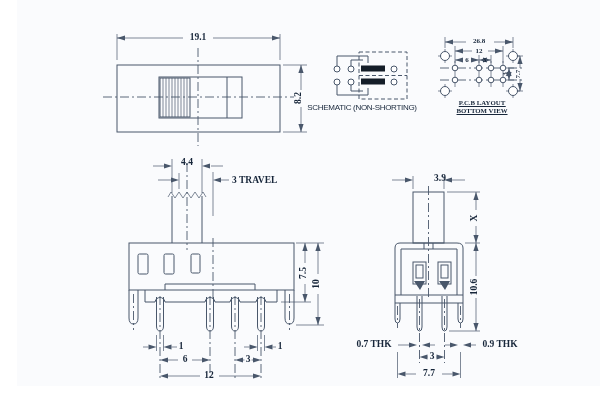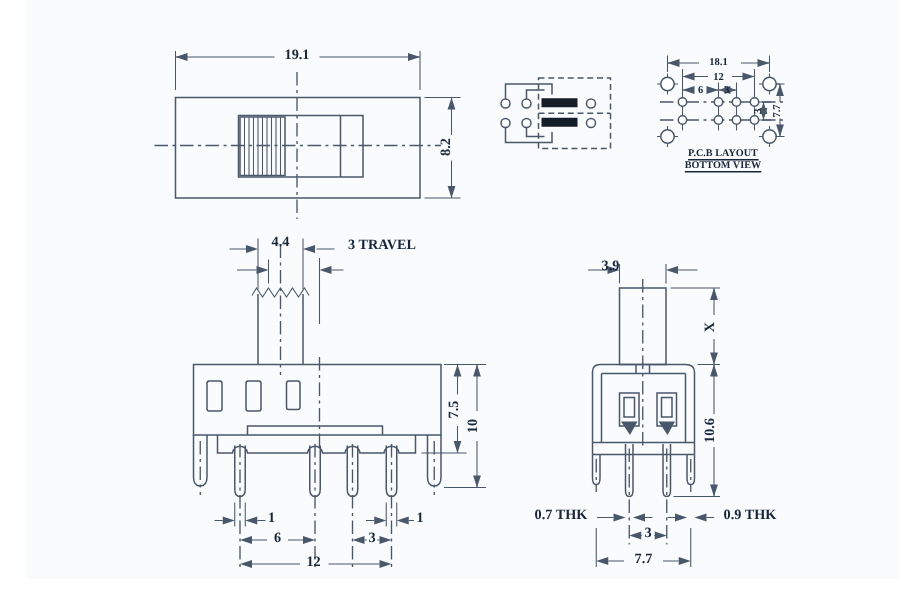--- a/index.html
+++ b/index.html
@@ -221,41 +221,42 @@
 
     <path class="thin" d="M380.5 352 V378 M443.5 352 V378 M388.5 374 H399 M425 374 H435.5"></path>
     <use href="#arr" transform="translate(380.5,374)"></use>
     <use href="#arr" transform="translate(443.5,374) rotate(180)"></use>
   </g>
 </svg>
 
 <span class="dim" style="left:181px;top:37px">19.1</span>
 <span class="dim v" style="left:281px;top:98px">8.2</span>
 
-
-<span class="dim small" style="left:462px;top:41px">18.1</span>
+<span class="cap" style="left:345px;top:107px">SCHEMATIC (NON-SHORTING)</span>
+
+<span class="dim small" style="left:462px;top:41px">26.8</span>
 <span class="dim small" style="left:462px;top:50.5px">12</span>
 <span class="dim small" style="left:450px;top:59.5px">6</span>
 <span class="dim small" style="left:467.5px;top:59.5px">3</span>
 <span class="dim small v" style="left:488px;top:74px">3</span>
 <span class="dim small v" style="left:500.5px;top:73.5px">7.7</span>
 <span class="pcap" style="left:465px;top:103px">P.C.B LAYOUT</span>
 <span class="pcap" style="left:465px;top:111px">BOTTOM VIEW</span>
 
 <span class="dim" style="left:170px;top:162px">4.4</span>
-<span class="dim leftalign" style="left:215px;top:164px">3  TRAVEL</span>
+<span class="dim leftalign" style="left:215px;top:180px">3  TRAVEL</span>
 <span class="dim v" style="left:285.5px;top:273px">7.5</span>
 <span class="dim v" style="left:298.5px;top:284px">10</span>
 <span class="dim" style="left:164px;top:346px">1</span>
 <span class="dim" style="left:168px;top:359px">6</span>
 <span class="dim" style="left:231px;top:359px">3</span>
 <span class="dim" style="left:263px;top:346px">1</span>
 <span class="dim" style="left:192px;top:375px">12</span>
 
-<span class="dim" style="left:390px;top:178px">3.9</span>
+<span class="dim" style="left:423px;top:178px">3.9</span>
 <span class="dim v" style="left:456.5px;top:217.5px">X</span>
 <span class="dim v" style="left:456.5px;top:287px">10.6</span>
 <span class="dim" style="left:357px;top:344px">0.7 THK</span>
 <span class="dim" style="left:483px;top:344px">0.9 THK</span>
 <span class="dim" style="left:415px;top:356px">3</span>
 <span class="dim" style="left:412px;top:373px">7.7</span>
 
 </div>
 
 </body></html>

